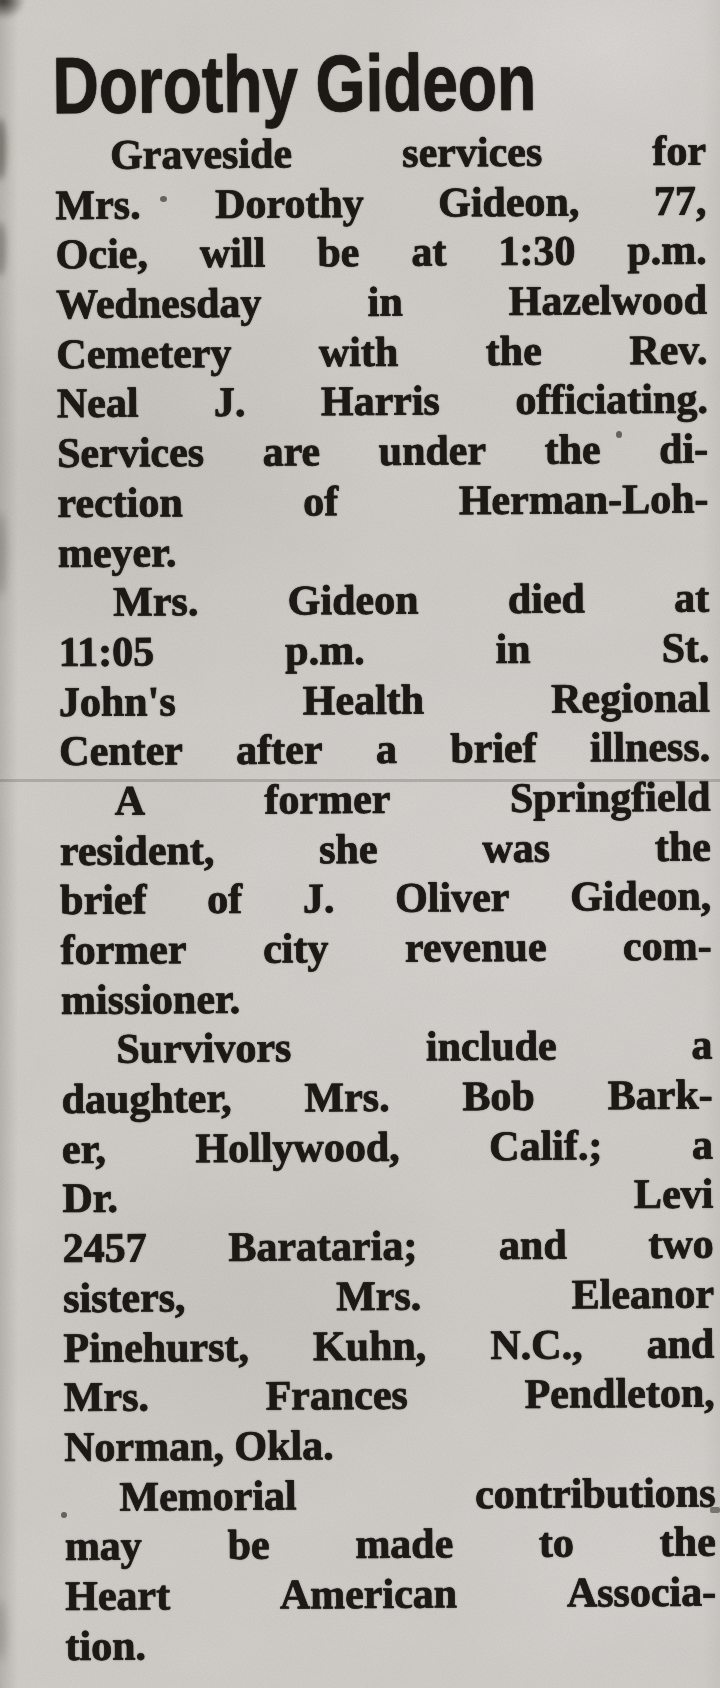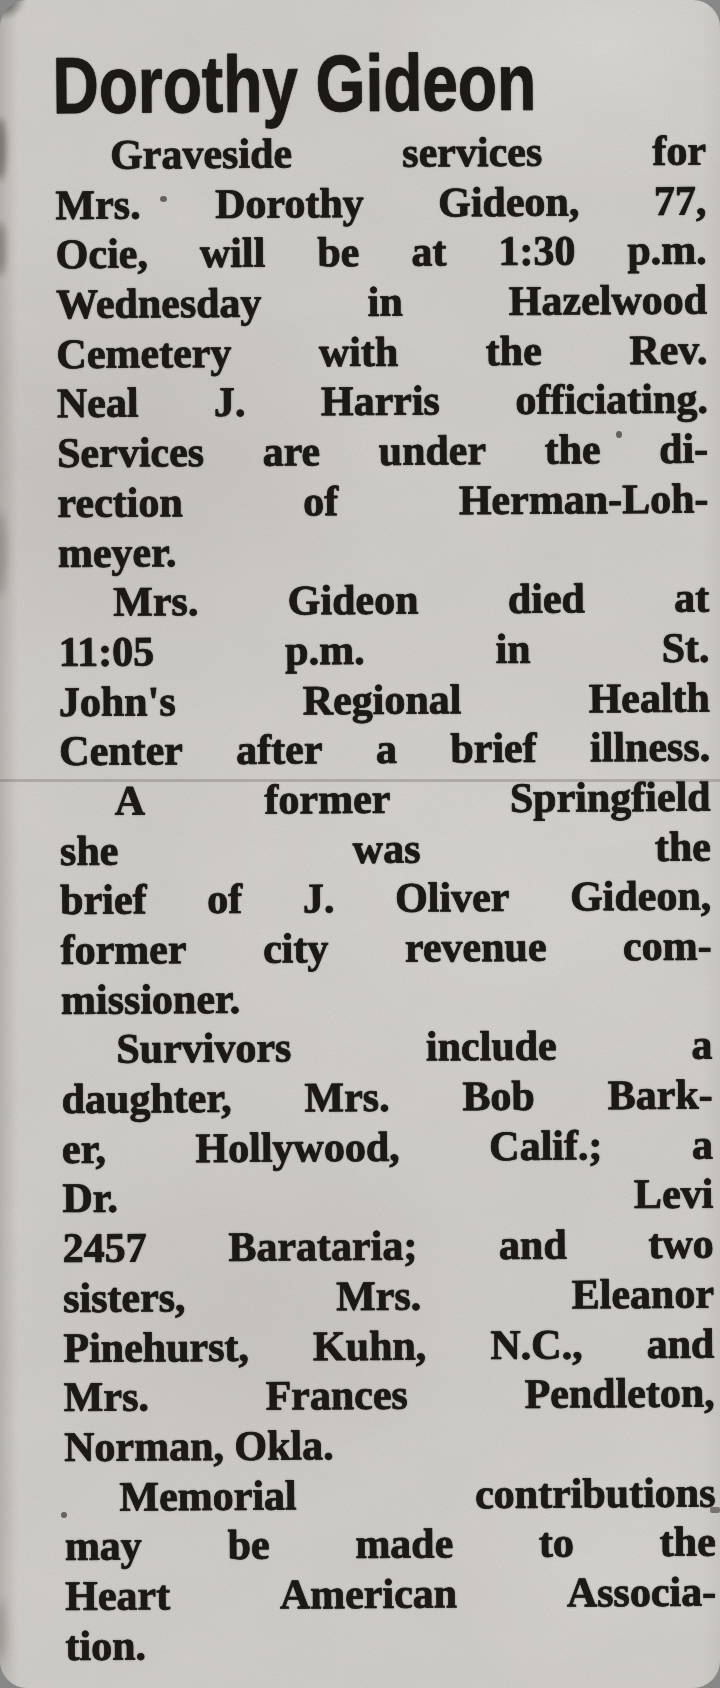--- a/index.html
+++ b/index.html
@@ -9,21 +9,20 @@
     overflow:hidden;
     background:
       radial-gradient(ellipse 320px 220px at 82% 3%,  rgba(255,255,255,.20), rgba(255,255,255,0) 70%),
       radial-gradient(ellipse 420px 320px at 15% 28%, rgba(110,104,96,.10),  rgba(110,104,96,0) 70%),
       radial-gradient(ellipse 520px 420px at 72% 52%, rgba(255,255,255,.12), rgba(255,255,255,0) 72%),
       radial-gradient(ellipse 380px 280px at 35% 78%, rgba(110,104,96,.08),  rgba(110,104,96,0) 70%),
       radial-gradient(ellipse 300px 260px at 88% 92%, rgba(255,255,255,.10), rgba(255,255,255,0) 70%),
       linear-gradient(90deg, rgba(95,90,83,.22), rgba(95,90,83,0) 2.5%, rgba(95,90,83,0) 97.5%, rgba(95,90,83,.07)),
       #d4d1cd;
     font-family:"Liberation Serif","DejaVu Serif",serif;
-    border-radius:27px;
   }
   .article{
     position:absolute;inset:0;
     transform:rotate(-0.4deg);
     transform-origin:360px 0;
     color:#1d1a16;
   }
   .headline{
     position:absolute;top:44px;left:52px;
     font-family:"Liberation Sans","DejaVu Sans",sans-serif;
@@ -145,38 +144,39 @@
             <span>at</span>
           </div>
           <div class="line justify">
             <span>11:05</span>
             <span>p.m.</span>
             <span>in</span>
             <span>St.</span>
           </div>
           <div class="line justify">
             <span>John's</span>
+            <span>Health</span>
             <span>Regional</span>
-            <span>Health</span>
           </div>
           <div class="line justify">
             <span>Center</span>
             <span>after</span>
             <span>a</span>
             <span>brief</span>
             <span>illness.</span>
           </div>
         </div>
         <div class="para">
           <div class="line justify indent">
             <span>A</span>
             <span>former</span>
             <span>Springfield</span>
           </div>
           <div class="line justify">
+            <span>resident,</span>
             <span>she</span>
             <span>was</span>
             <span>the</span>
           </div>
           <div class="line justify">
             <span>brief</span>
             <span>of</span>
             <span>J.</span>
             <span>Oliver</span>
             <span>Gideon,</span>

